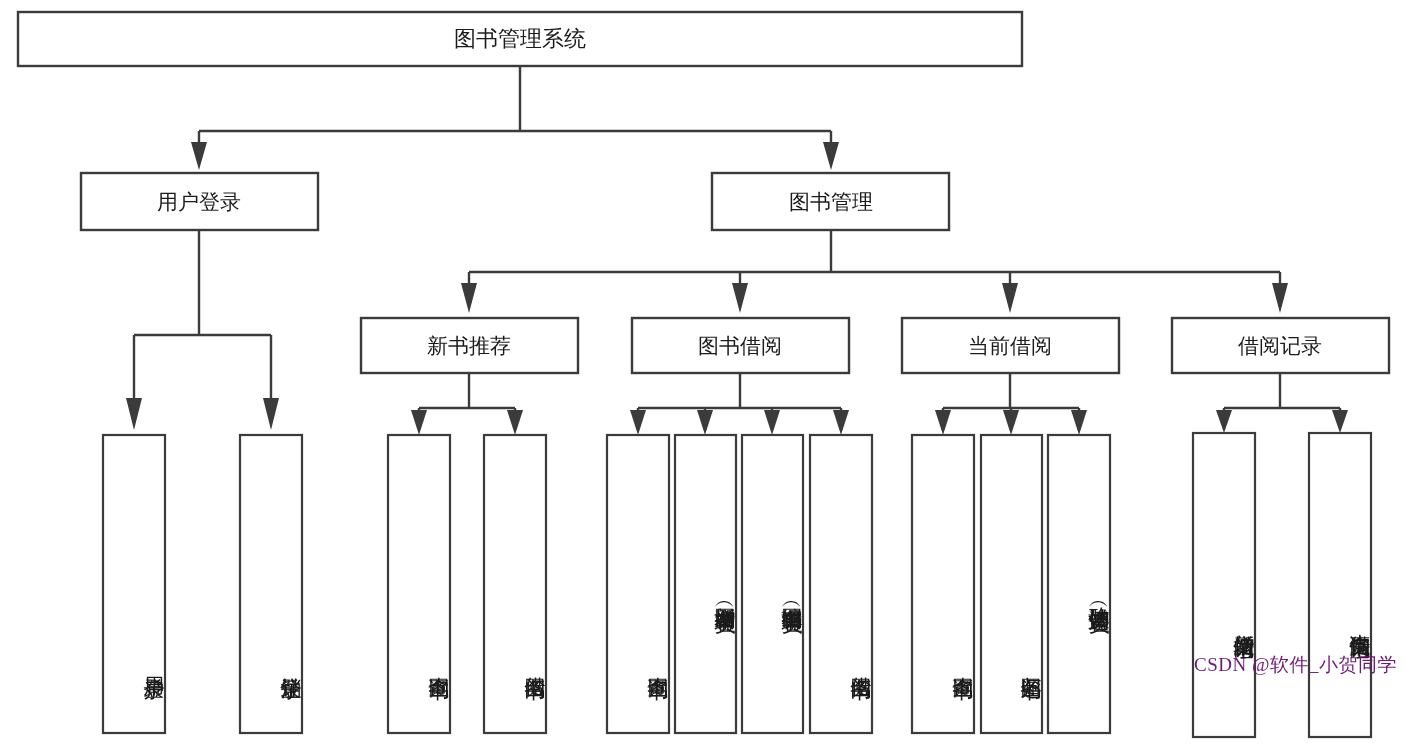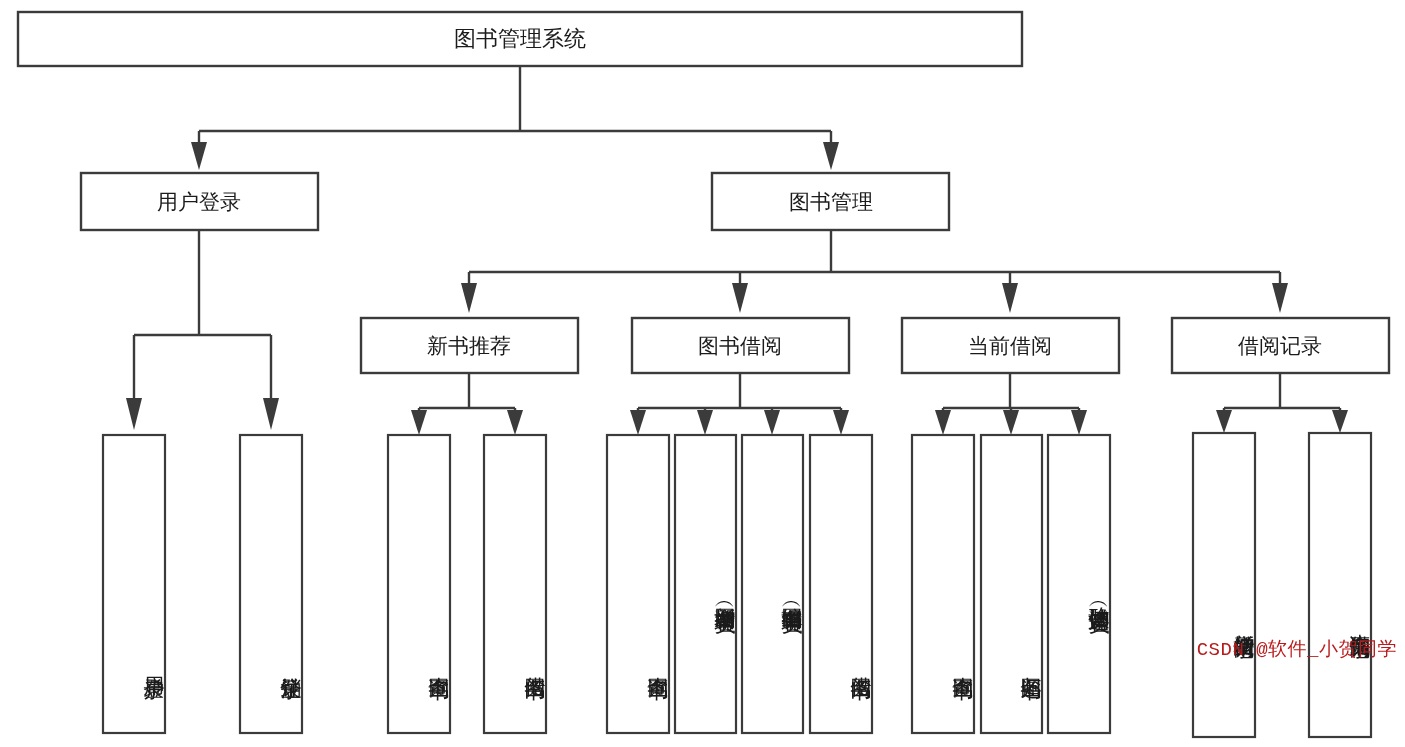--- a/index.html
+++ b/index.html
@@ -74,24 +74,24 @@
     white-space: nowrap;
     text-align: center;
     pointer-events: none;
     display: flex;
     align-items: flex-start;
     justify-content: center;
   }
   .watermark {
     position: absolute;
     right: 8px;
-    bottom: 22px;
-    font-family: Liberation Mono, monospace;
+    bottom: 6px;
+    font-family: Liberation Serif, serif;
     font-size: 19px;
-    color: #b91c1c;
+    color: #701a75;
     letter-spacing: 0.5px;
     white-space: nowrap;
     user-select: none;
   }
 </style>
 </head>
 <body>
 
 <div id="diagram-root">
 

